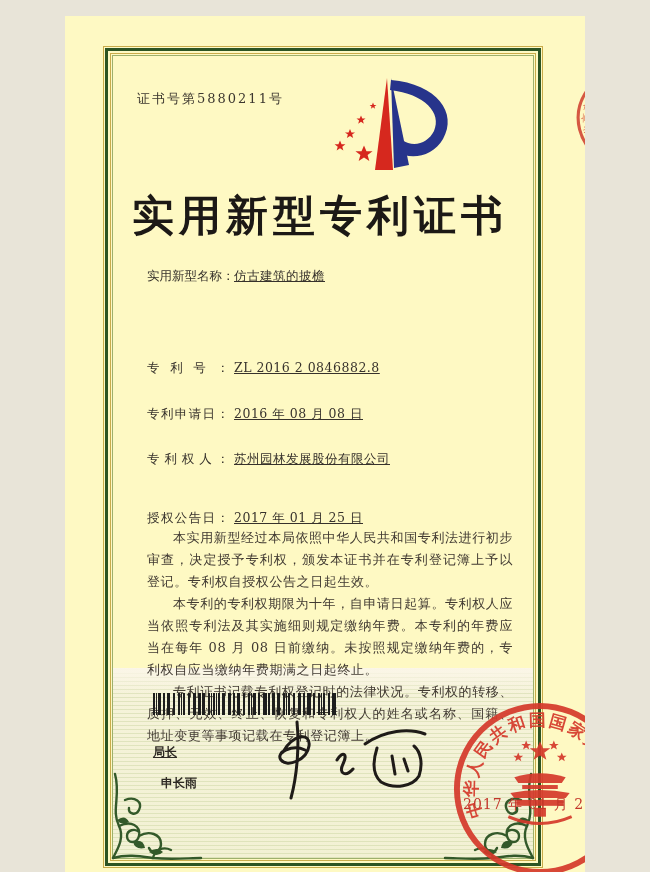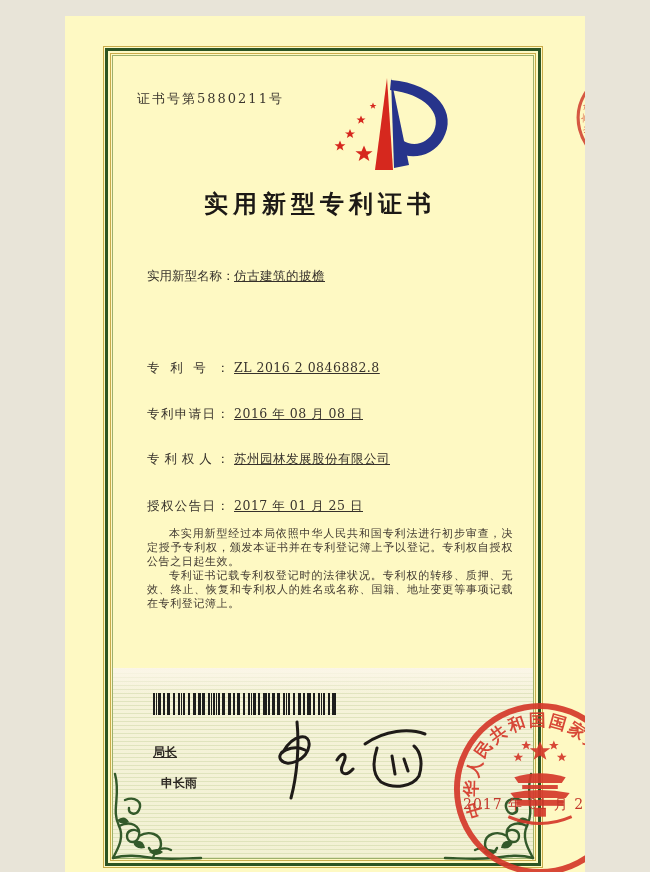--- a/index.html
+++ b/index.html
@@ -26,31 +26,31 @@
   
   .orn{position:absolute;z-index:2;width:96px;height:92px;}
   .orn-l{left:44px;bottom:26px;}
   .orn-r{right:48px;bottom:26px;transform:scaleX(-1);}
   
   .cert-no{position:absolute;left:72px;top:74px;z-index:3;font-size:13px;letter-spacing:2px;color:#3c372f;}
   .logo{position:absolute;left:256px;top:58px;width:140px;height:106px;z-index:3;}
   .tax-stamp{position:absolute;left:508px;top:50px;width:104px;height:104px;z-index:4;transform:rotate(-14deg);opacity:.85;}
   .title{
     position:absolute;left:0;right:10px;top:172px;z-index:3;text-align:center;
-    font-size:24px;font-weight:700;letter-spacing:5px;color:#1c1916;
+    font-size:42px;font-weight:700;letter-spacing:5px;color:#1c1916;
   }
   
   .field{position:absolute;left:82px;z-index:3;font-size:12.5px;white-space:nowrap;color:#37322c;text-decoration:underline;}
   .f-label{display:inline-block;width:82px;text-align:justify;text-align-last:justify;}
   .f-value{margin-left:5px;letter-spacing:.5px;}
-  .fr1{top:252px}.fr2{top:296px}.fr3{top:344px}.fr4{top:390px}.fr5{top:435px}.fr6{top:482px}
+  .fr1{top:252px}.fr2{top:296px}.fr3{top:344px}.fr4{top:390px}.fr5{top:435px}.fr6{top:494px}
   
   .paras{position:absolute;left:82px;right:72px;top:511px;z-index:3;}
   .paras p{
-    margin:0;font-size:11px;line-height:14px;text-indent:2em;text-align:justify;
+    margin:0;font-size:13px;line-height:22px;text-indent:2em;text-align:justify;
     letter-spacing:.6px;color:#413a32;
   }
   
   .barcode{
     position:absolute;left:88px;top:677px;width:184px;height:22px;z-index:3;
     background-image:
       repeating-linear-gradient(90deg,#1d1d1d 0 2px,rgba(0,0,0,0) 2px 5px),
       repeating-linear-gradient(90deg,#1d1d1d 0 1px,rgba(0,0,0,0) 1px 7px),
       repeating-linear-gradient(90deg,rgba(0,0,0,0) 0 3px,#1d1d1d 3px 4px,rgba(0,0,0,0) 4px 11px);
   }
@@ -156,20 +156,21 @@
   </div>
   <div class="field fr5">
     <span class="f-label">专利权人：</span><span class="f-value">苏州园林发展股份有限公司</span>
   </div>
   <div class="field fr6">
     <span class="f-label">授权公告日：</span><span class="f-value">2017 年 01 月 25 日</span>
   </div>
 
   <div class="paras">
     <p>本实用新型经过本局依照中华人民共和国专利法进行初步审查，决定授予专利权，颁发本证书并在专利登记簿上予以登记。专利权自授权公告之日起生效。</p>
+    <p>本专利的专利权期限为十年，自申请日起算。专利权人应当依照专利法及其实施细则规定缴纳年费。本专利的年费应当在每年 08 月 08 日前缴纳。未按照规定缴纳年费的，专利权自应当缴纳年费期满之日起终止。</p>
     <p>专利证书记载专利权登记时的法律状况。专利权的转移、质押、无效、终止、恢复和专利权人的姓名或名称、国籍、地址变更等事项记载在专利登记簿上。</p>
   </div>
 
   <div class="barcode"></div>
 
   <div class="signer-title">局长</div>
   <div class="signer-name">申长雨</div>
   <svg class="signature" viewBox="0 0 185 88">
     <g fill="none" stroke="#1f1b18" stroke-width="3" stroke-linecap="round" stroke-linejoin="round">
       <path d="M30,36 C40,18 58,16 56,30 C54,44 34,52 28,44 C22,36 40,28 52,34"></path>

